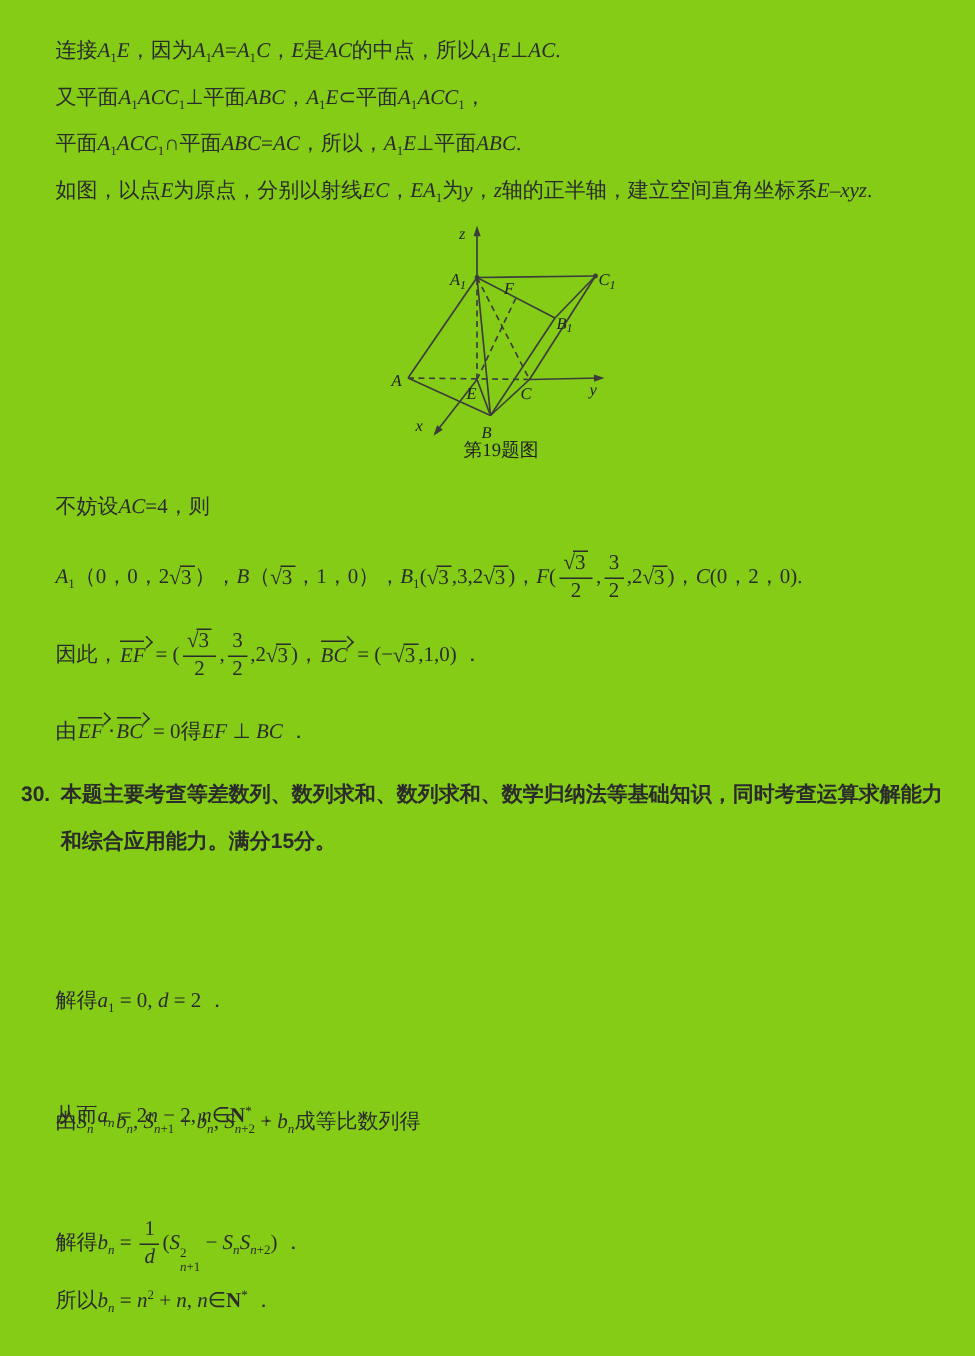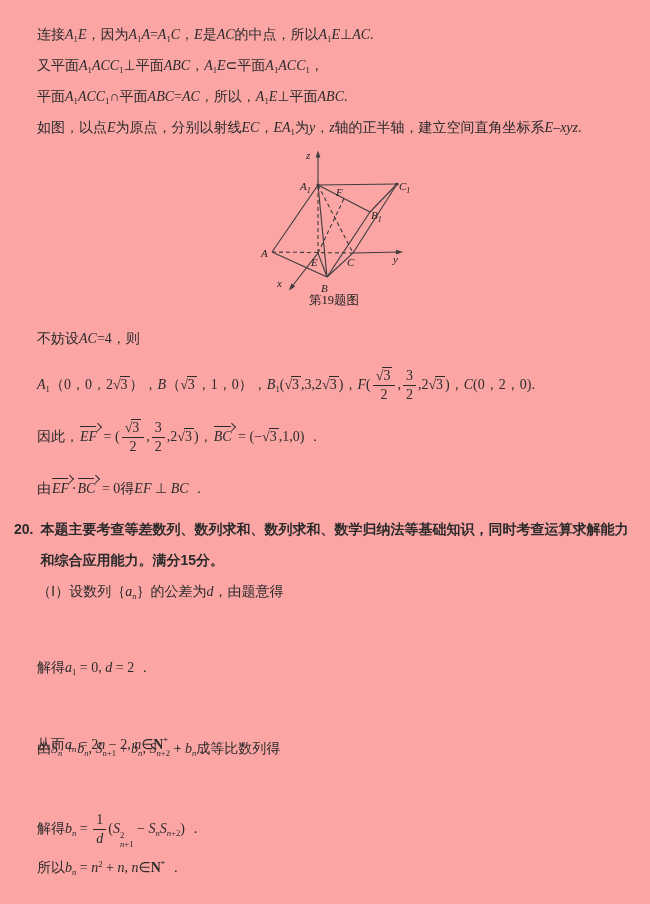--- a/index.html
+++ b/index.html
@@ -1,18 +1,18 @@
 <!DOCTYPE html>
 <html><head>
 <meta charset="utf-8">
 <style>
   html,body { margin:0; padding:0; }
   .page {
     position:relative; width:650px; height:904px;
-    background:#fca5a5; color:#2b2b2b; overflow:hidden;
+    background:#84cc16; color:#2b2b2b; overflow:hidden;
     font-family:"Liberation Serif", serif;
   }
   .line {
     position:absolute; left:37px; white-space:nowrap;
     font-size:14px; line-height:1.25;
   }
   .line i { font-style:italic; }
   sub, sup { font-size:0.62em; line-height:0; }
   sub { vertical-align:-0.4em; }
   sup { vertical-align:0.55em; }
@@ -108,25 +108,24 @@
     <text class="lbl" x="306" y="159">z</text>
     <text class="cap" x="334" y="304" text-anchor="middle">第19题图</text>
   </svg>
 
   <div class="line" style="top:330px">不妨设<i>AC</i>=4，则</div>
   <div class="line" style="top:368px"><i>A</i><sub>1</sub>（0，0，2<span class="sq"><span class="sqs">√</span><span class="sqr">3</span></span>），<i>B</i>（<span class="sq"><span class="sqs">√</span><span class="sqr">3</span></span>，1，0），<i>B</i><sub>1</sub>(<span class="sq"><span class="sqs">√</span><span class="sqr">3</span></span>,3,2<span class="sq"><span class="sqs">√</span><span class="sqr">3</span></span>)，<i>F</i>(<span class="fr"><span class="fn"><span class="sq"><span class="sqs">√</span><span class="sqr">3</span></span></span><span class="fd">2</span></span>,<span class="fr"><span class="fn">3</span><span class="fd">2</span></span>,2<span class="sq"><span class="sqs">√</span><span class="sqr">3</span></span>)，<i>C</i>(0，2，0).</div>
   <div class="line" style="top:420px">因此，<span class="vec"><i>EF</i></span> = (<span class="fr"><span class="fn"><span class="sq"><span class="sqs">√</span><span class="sqr">3</span></span></span><span class="fd">2</span></span>,<span class="fr"><span class="fn">3</span><span class="fd">2</span></span>,2<span class="sq"><span class="sqs">√</span><span class="sqr">3</span></span>)，<span class="vec"><i>BC</i></span> = (−<span class="sq"><span class="sqs">√</span><span class="sqr">3</span></span>,1,0) ．</div>
   <div class="line" style="top:477px">由<span class="vec"><i>EF</i></span>⋅<span class="vec"><i>BC</i></span> = 0得<i>EF</i> ⊥ <i>BC</i> ．</div>
 
   <div class="p20">
-    <span class="num">20.</span>
+    <span class="num">30.</span>
     <div class="txt">本题主要考查等差数列、数列求和、数列求和、数学归纳法等基础知识，同时考查运算求解能力和综合应用能力。满分15分。</div>
   </div>
 
-  <div class="line" style="top:583px">（Ⅰ）设数列｛<i>a</i><sub><i>n</i></sub>｝的公差为<i>d</i>，由题意得</div>
   <div class="line" style="top:659px">解得<i>a</i><sub>1</sub> = 0, <i>d</i> = 2 ．</div>
   <div class="line" style="top:736px">从而<i>a</i><sub><i>n</i></sub> = 2<i>n</i> − 2, <i>n</i>∈<span class="bu">N</span><sup>*</sup> ．</div>
   <div class="line" style="top:740px">由<i>S</i><sub><i>n</i></sub> + <i>b</i><sub><i>n</i></sub>, <i>S</i><sub><i>n</i>+1</sub> + <i>b</i><sub><i>n</i></sub>, <i>S</i><sub><i>n</i>+2</sub> + <i>b</i><sub><i>n</i></sub>成等比数列得</div>
   <div class="line" style="top:812px">解得<i>b</i><sub><i>n</i></sub> = <span class="fr"><span class="fn">1</span><span class="fd"><i>d</i></span></span>(<i>S</i><span class="ss">
         <span>2</span>
         <span><i>n</i>+1</span>
       </span> − <i>S</i><sub><i>n</i></sub><i>S</i><sub><i>n</i>+2</sub>) ．</div>
   <div class="line" style="top:859px">所以<i>b</i><sub><i>n</i></sub> = <i>n</i><sup>2</sup> + <i>n</i>, <i>n</i>∈<span class="bu">N</span><sup>*</sup> ．</div>
 
 </div>

